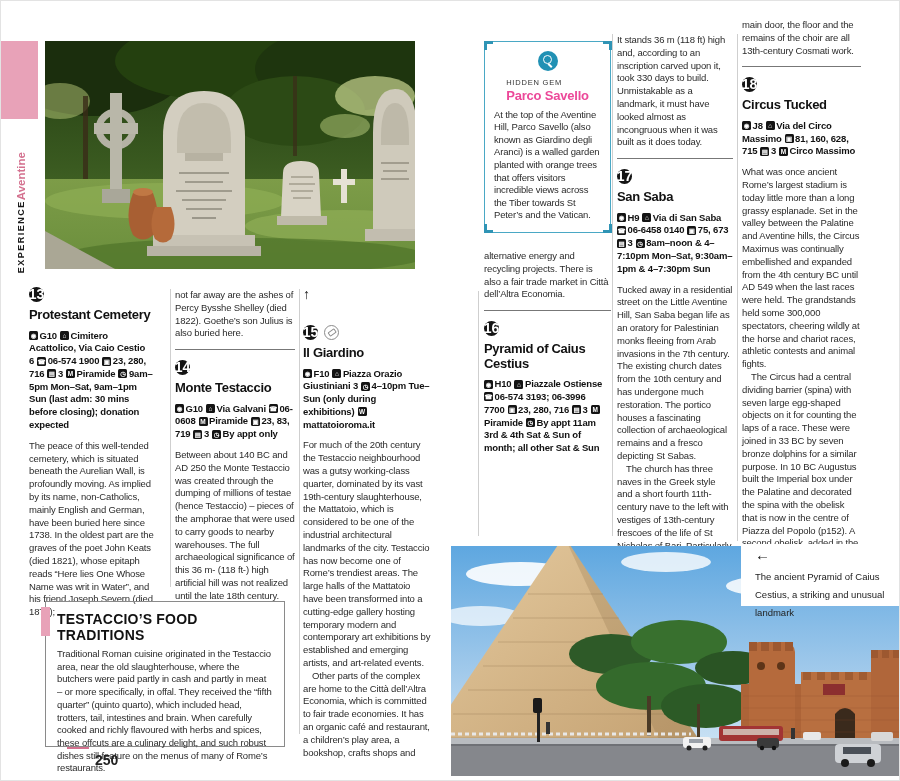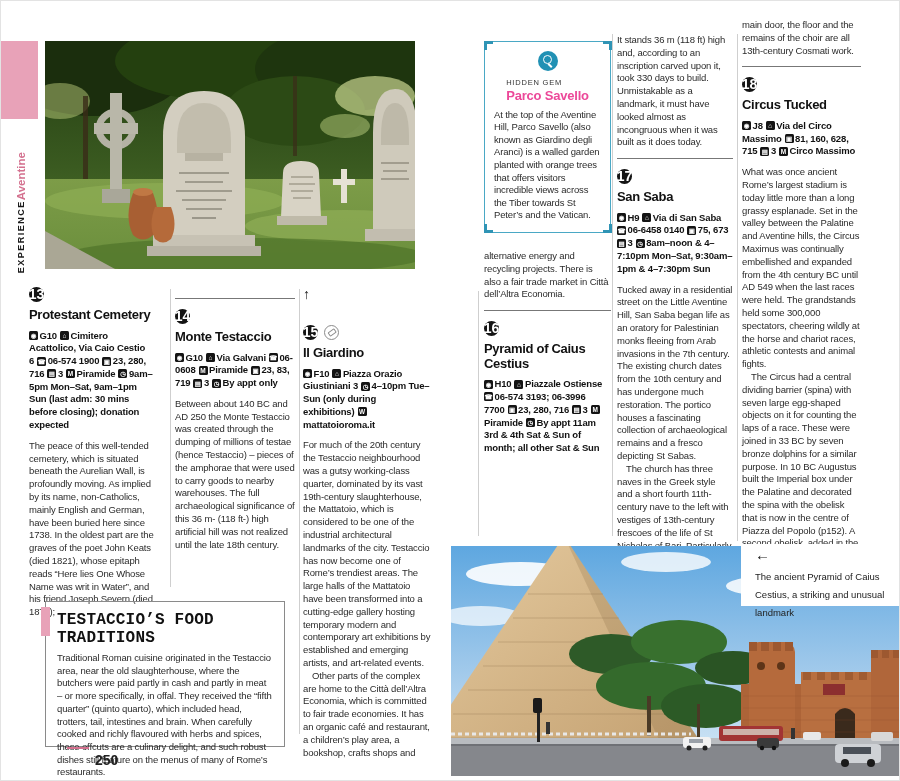--- a/index.html
+++ b/index.html
@@ -93,21 +93,21 @@
   .gem-label { font-size:7.5px; letter-spacing:0.8px; color:#333; }
   .gem-title { font-size:13px; font-weight:bold; color:#ec4899; letter-spacing:-0.2px; }
   .gem-body { font-size:9.5px; line-height:12.6px; color:#2b2b2b; }
 
   
   .food-box {
     position:absolute; left:44px; top:600px; width:240px; height:146px;
     border:1px solid #8a8a8a; padding:9px 11px 8px 11px;
   }
   .food-bar { position:absolute; left:-5px; top:5px; width:9px; height:29px; background:#e8a2b8; }
-  .food-title { font-size:16px; font-weight:bold; letter-spacing:0.2px; color:#111; margin-bottom:5px;font-family:Liberation Mono, monospace; }
+  .food-title { font-size:14px; font-weight:bold; letter-spacing:0.2px; color:#111; margin-bottom:5px; }
   .food-body { font-size:9.5px; line-height:12.7px; color:#2b2b2b; letter-spacing:-0.15px; }
 
   
   .pageno { position:absolute; left:66px; top:746px; }
   .pageno .pink-line { width:22px; height:2px; background:#d4718f; margin-bottom:3px; }
   .pageno .num { font-size:14px; font-weight:bold; color:#222;margin-left:28px; }
 
   
   .pyr-cap {
     position:absolute; left:740px; top:543px; width:160px; height:62px;
@@ -211,20 +211,21 @@
   <div class="vdiv vEF"></div>
 
   <div class="col colA">
     <span class="badge">13</span>
     <h3 class="sec-title">Protestant Cemetery</h3>
     <p class="info"><span class="seg"><span class="ico">◉</span><span>G10</span></span><span class="seg"><span class="ico">⌂</span><span>Cimitero Acattolico, Via Caio Cestio 6</span></span><span class="seg"><span class="ico">☎</span><span>06-574 1900</span></span><span class="seg"><span class="ico">▣</span><span>23, 280, 716</span></span><span class="seg"><span class="ico">▤</span><span>3</span></span><span class="seg"><span class="ico">M</span><span>Piramide</span></span><span class="seg"><span class="ico">◷</span><span>9am–5pm Mon–Sat, 9am–1pm Sun (last adm: 30 mins before closing); donation expected</span></span></p>
     <p class="para">The peace of this well-tended cemetery, which is situated beneath the Aurelian Wall, is profoundly moving. As implied by its name, non-Catholics, mainly English and German, have been buried here since 1738. In the oldest part are the graves of the poet John Keats (died 1821), whose epitaph reads “Here lies One Whose Name was writ in Water”, and his friend Joseph Severn (died 1879);</p>
   </div>
 
   <div class="col colB">
+    <p class="para">not far away are the ashes of Percy Bysshe Shelley (died 1822). Goethe’s son Julius is also buried here.</p>
     <div class="rule"></div>
     <span class="badge">14</span>
     <h3 class="sec-title">Monte Testaccio</h3>
     <p class="info"><span class="seg"><span class="ico">◉</span><span>G10</span></span><span class="seg"><span class="ico">⌂</span><span>Via Galvani</span></span><span class="seg"><span class="ico">☎</span><span>06-0608</span></span><span class="seg"><span class="ico">M</span><span>Piramide</span></span><span class="seg"><span class="ico">▣</span><span>23, 83, 719</span></span><span class="seg"><span class="ico">▤</span><span>3</span></span><span class="seg"><span class="ico">◷</span><span>By appt only</span></span></p>
     <p class="para">Between about 140 BC and AD 250 the Monte Testaccio was created through the dumping of millions of testae (hence Testaccio) – pieces of the amphorae that were used to carry goods to nearby warehouses. The full archaeological significance of this 36 m- (118 ft-) high artificial hill was not realized until the late 18th century.</p>
   </div>
 
   <div class="col colC">
     <div class="cap-row">
       <span class="cap-arrow">↑</span>

